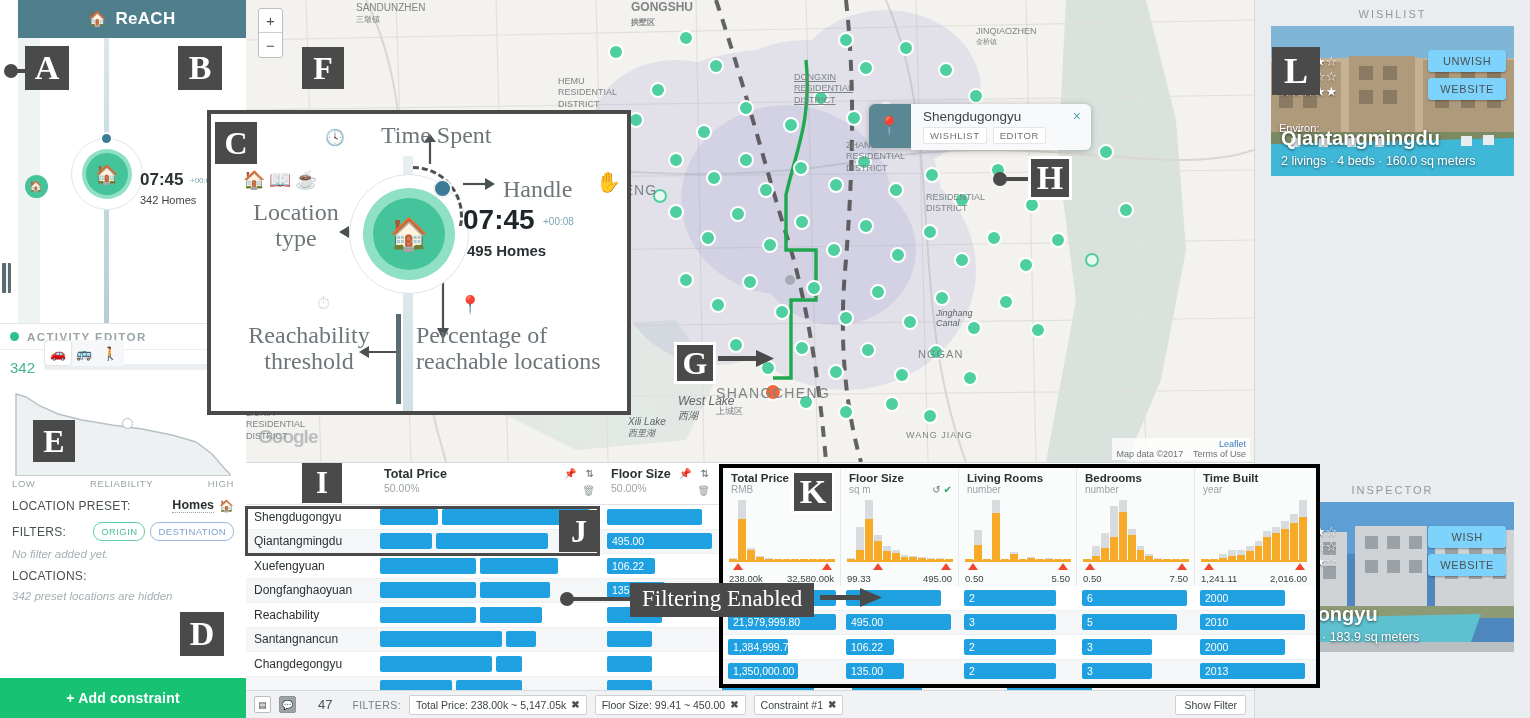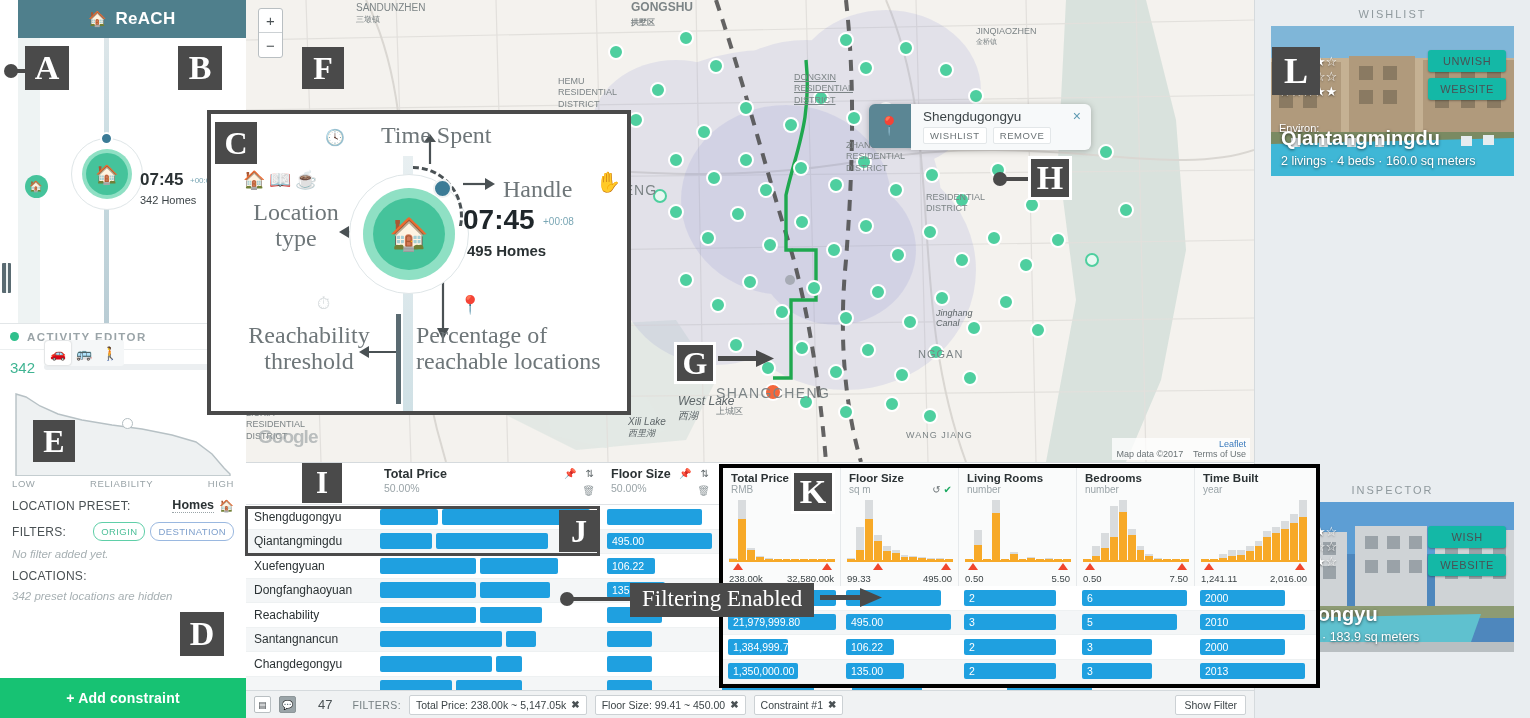--- a/index.html
+++ b/index.html
@@ -299,21 +299,21 @@
   .card { position:relative; margin:0 16px; height:150px; overflow:hidden; background:#7d93a8; }
   .card .photo { position:absolute; inset:0; }
   .card .stars {
     position:absolute; left:8px; top:28px; font-size:13px; color:#fff; line-height:15px;
     text-shadow:0 1px 2px rgba(0,0,0,.55);
   }
   .card .envlbl { position:absolute; left:8px; top:64px; font-size:11px; color:#fff;
     text-shadow:0 1px 2px rgba(0,0,0,.6);margin-top:32px; }
   .card .btns { position:absolute; right:8px; top:24px; display:flex; flex-direction:column; gap:6px; }
   .card .btns span {
-    background:#14b8a6; border-radius:3px; padding:5px 12px; font-size:11px; color:#4a5154;
+    background:#7dd3fc; border-radius:3px; padding:5px 12px; font-size:11px; color:#4a5154;
     letter-spacing:.6px; text-align:center; box-shadow:0 1px 2px rgba(0,0,0,.3);
   }
   .card .nm {
     position:absolute; left:10px; bottom:26px; font-size:20px; color:#fff; font-weight:600;
     text-shadow:0 1px 3px rgba(0,0,0,.6);
   }
   .card .meta {
     position:absolute; left:10px; bottom:8px; font-size:12.5px; color:#fff;
     text-shadow:0 1px 3px rgba(0,0,0,.6);
   }
@@ -581,21 +581,21 @@
 
     <div id="map-popup">
       <div class="pin">📍</div>
       <div class="body">
         <div class="ttl">
           <span>Shengdugongyu</span>
           <span class="x">×</span>
         </div>
         <div class="acts">
           <span>WISHLIST</span>
-          <span>REMOVE</span>
+          <span>EDITOR</span>
         </div>
       </div>
     </div>
   </div>
 
   <div id="table-area">
     <div id="thead">
       <div class="th col-name"></div>
       <div class="th col-price">
         <div class="t1">Total Price</div>

